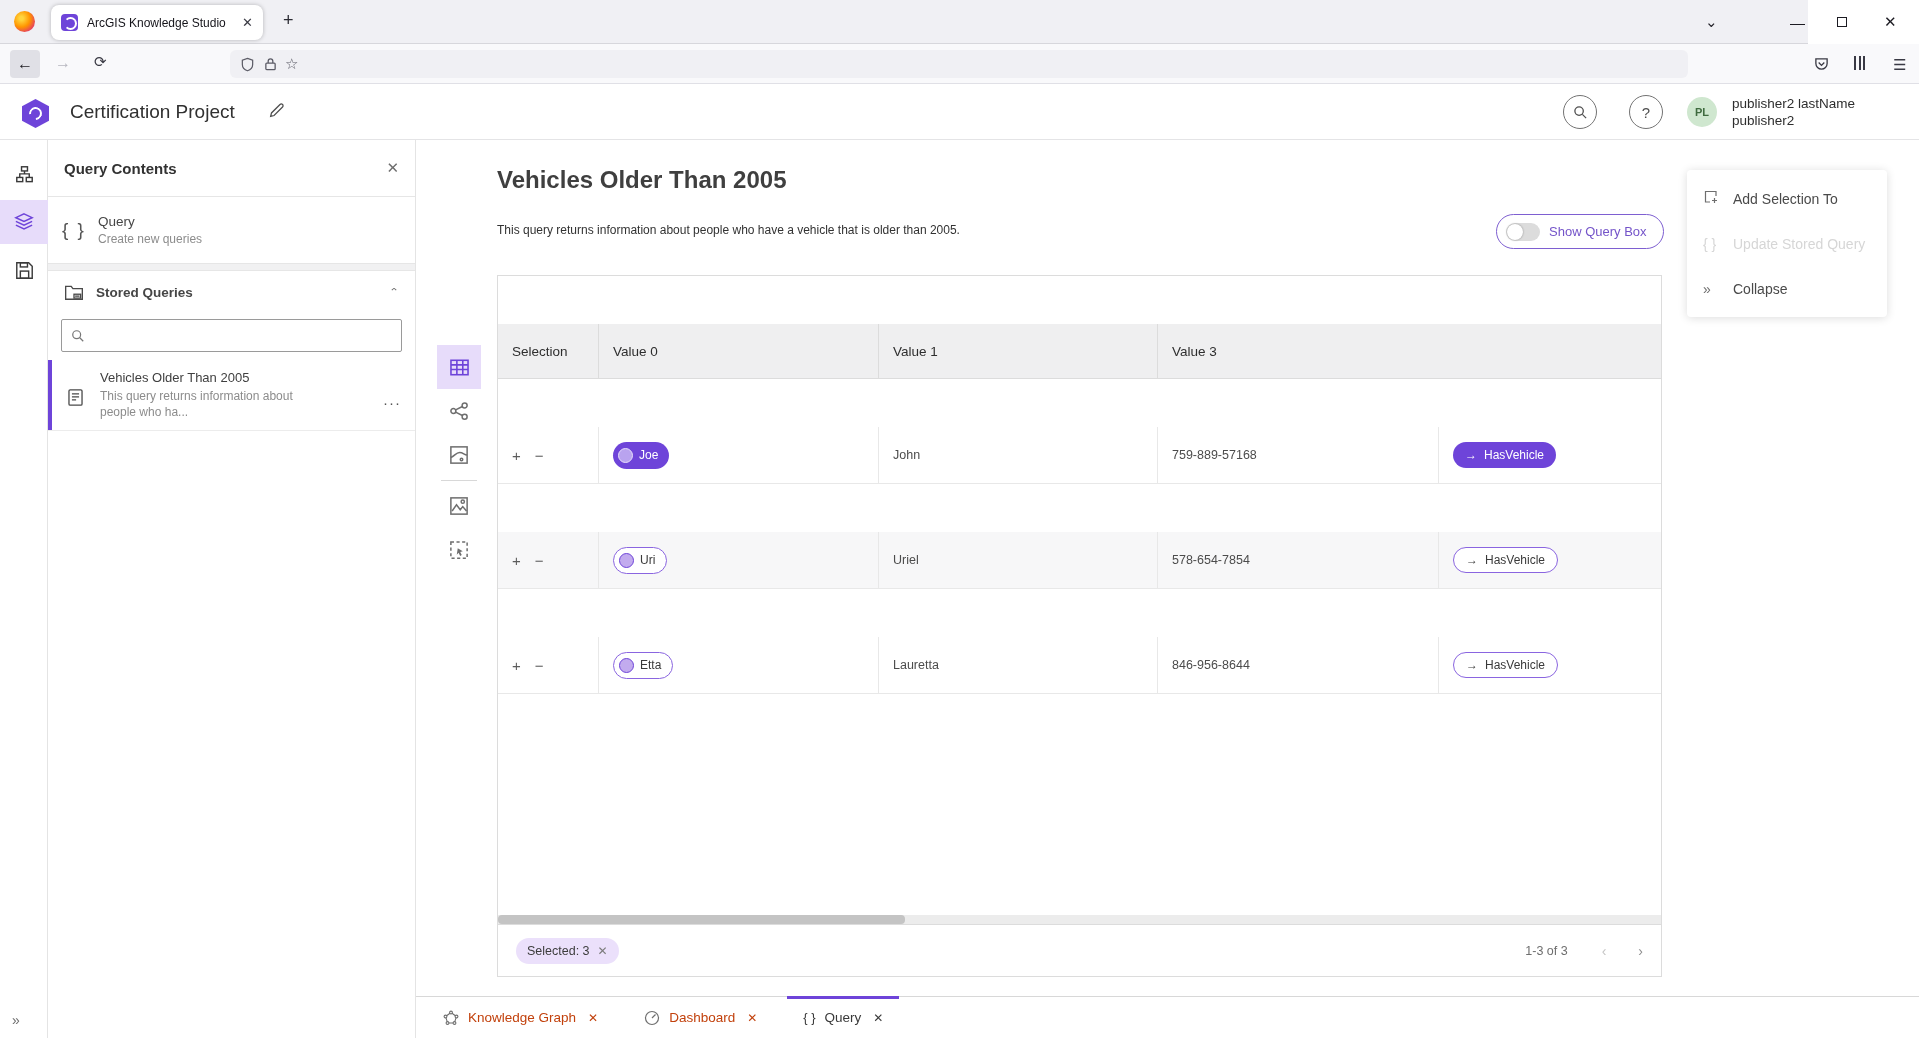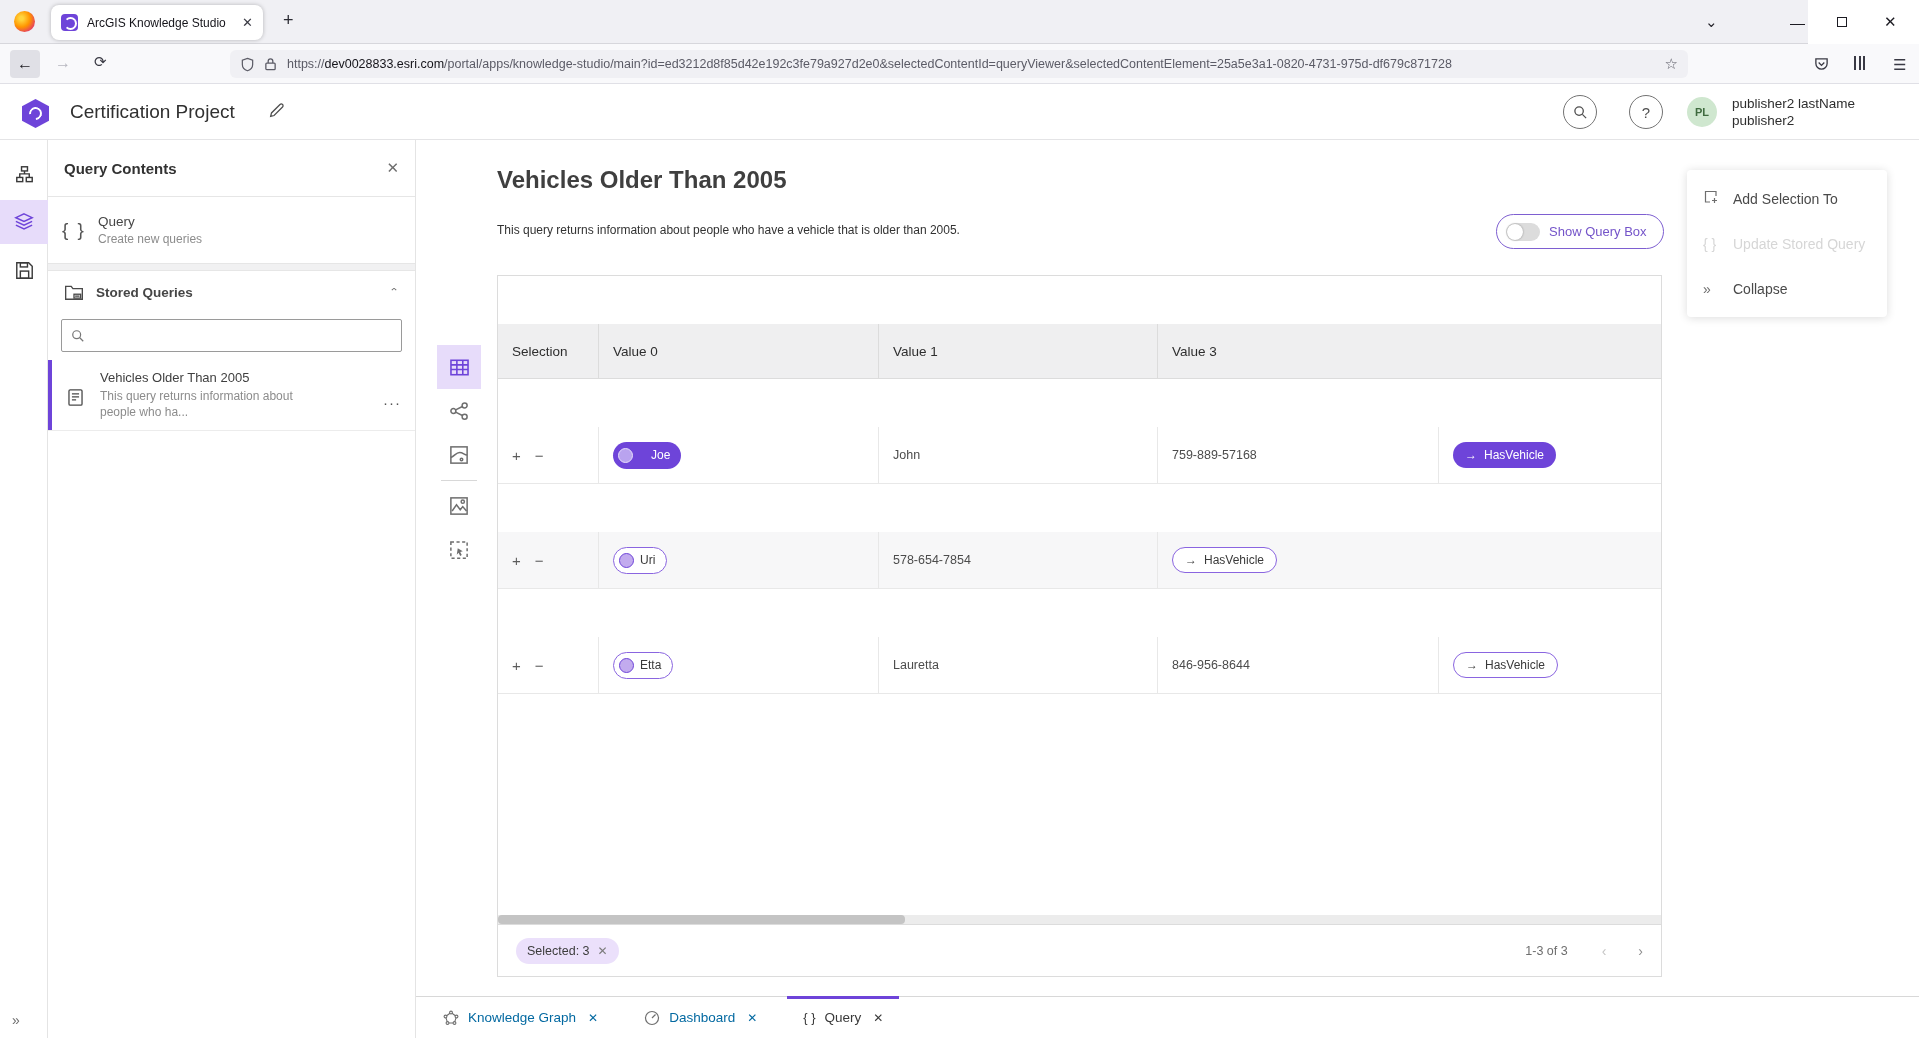--- a/index.html
+++ b/index.html
@@ -115,21 +115,21 @@
   .tbl-head .cell:last-child { border-right:none; }
   .tbl-row { height:57px; border-bottom:1px solid #e8e8e8; }
   .tbl-row.alt { background:#f7f7f8; }
   .tbl-row .cell { display:flex; align-items:center; padding-left:14px; font-size:12.5px; color:#4c4c4c;
     border-right:1px solid #e8e8e8; }
   .tbl-row .cell:last-child { border-right:none; }
   .sel-cell span { font-size:15px; color:#5c5c5c; margin-right:14px; }
   .pill { display:inline-flex; align-items:center; height:27px; border-radius:14px; padding:0 11px 0 5px;
     font-size:12px; }
   .pill .dot { width:15px; height:15px; border-radius:50%; margin-right:6px; }
-  .pill.filled { background:#6e44d9; color:#fff;gap:12px; }
+  .pill.filled { background:#6e44d9; color:#fff; }
   .pill.filled .dot { background:#b9a3ef; border:1.5px solid #e7ddfb; }
   .pill.outline { background:#fff; border:1.5px solid #8a65e0; color:#3a3a3a; }
   .pill.outline .dot { background:#c2abee; border:1.5px solid #6e44d9; }
   .relpill { display:inline-flex; align-items:center; height:26px; border-radius:13px; padding:0 12px;
     font-size:12px; }
   .relpill .arr { margin-right:7px; font-size:12px; }
   .relpill.filled { background:#6e44d9; color:#fff; }
   .relpill.outline { background:#fff; border:1.5px solid #8a65e0; color:#3a3a3a; }
   .tbl-empty { flex:1; }
   .hscroll { height:9px; background:#ececec; position:relative; }
@@ -146,21 +146,21 @@
   
   .ctx-menu { position:absolute; left:1271px; top:30px; width:200px; background:#fff; border-radius:4px;
     box-shadow:0 1px 10px rgba(0,0,0,.14); padding:6px 0; }
   .ctx-item { height:45px; display:flex; align-items:center; padding:0 16px; font-size:14px; color:#4a4a4a; }
   .ctx-item .ic { width:30px; color:#6e6e6e; font-size:14px; }
   .ctx-item.disabled, .ctx-item.disabled .ic { color:#d6d6d6; }
 
   
   .bottom-tabs { position:absolute; left:0; bottom:0; width:100%; height:42px; border-top:1px solid #d8d8d8;
     background:#fff; display:flex; align-items:stretch; padding-left:11px; }
-  .btab { position:relative; display:flex; align-items:center; padding:0 16px; font-size:13.5px; color:#0369a1; }
+  .btab { position:relative; display:flex; align-items:center; padding:0 16px; font-size:13.5px; color:#c2410c; }
   .btab .x { margin-left:12px; font-size:12px; }
   .btab .bic { margin-right:9px; display:flex; }
   .btab.active { color:#3a3a3a; }
   .btab.active::before { content:""; position:absolute; left:0; top:-1px; right:0; height:3px; background:#6e44d9; }
   .btab + .btab { margin-left:14px; }
 </style>
 </head>
 <body>
 
 <div class="tabstrip">
@@ -190,21 +190,20 @@
   <div class="nav-fwd">→</div>
   <div class="nav-reload">⟳</div>
   <div class="urlbar">
     <svg width="15" height="15" viewBox="0 0 16 16" fill="none" stroke="#5b5b66" stroke-width="1.3">
         <path d="M8 1.5l5.5 2v4.5c0 3.4-2.4 5.7-5.5 6.7-3.1-1-5.5-3.3-5.5-6.7V3.5z"></path>
       </svg>
     <svg width="13" height="14" viewBox="0 0 14 15" fill="none" stroke="#5b5b66" stroke-width="1.4" style="margin-left:9px">
         <rect x="2" y="6.5" width="10" height="7" rx="1"></rect>
         <path d="M4.5 6.5V4.5a2.5 2.5 0 015 0v2"></path>
       </svg>
-    <span class="url-text"><span>https://</span><span class="domain">dev0028833.esri.com</span><span>/portal/apps/knowledge-studio/main?id=ed3212d8f85d42e192c3fe79a927d2e0&amp;selectedContentId=queryViewer&amp;selectedContentElement=25a5e3a1-0820-4731-975d-df679c871728</span></span>
     <span class="url-star">☆</span>
   </div>
   <div class="tb-icon pocket">
     <svg width="15" height="15" viewBox="0 0 16 16" fill="none" stroke="#3a3a44" stroke-width="1.4">
         <path d="M2 3h12v5a6 6 0 01-12 0z"></path>
         <path d="M5 7l3 3 3-3"></path>
       </svg>
   </div>
   <div class="tb-icon library"><span class="lib-bars"></span></div>
   <div class="tb-icon hamburger">☰</div>
@@ -387,20 +386,21 @@
         <div class="cell sel-cell">
             <span>+</span>
             <span>−</span>
           </div>
         <div class="cell">
             <span class="pill outline">
               <span class="dot"></span>
               <span>Uri</span>
             </span>
           </div>
+        <div class="cell">Uriel</div>
         <div class="cell">578-654-7854</div>
         <div class="cell">
             <span class="relpill outline">
               <span class="arr">→</span>
               <span>HasVehicle</span>
             </span>
           </div>
       </div>
 
       <div class="tbl-row">

